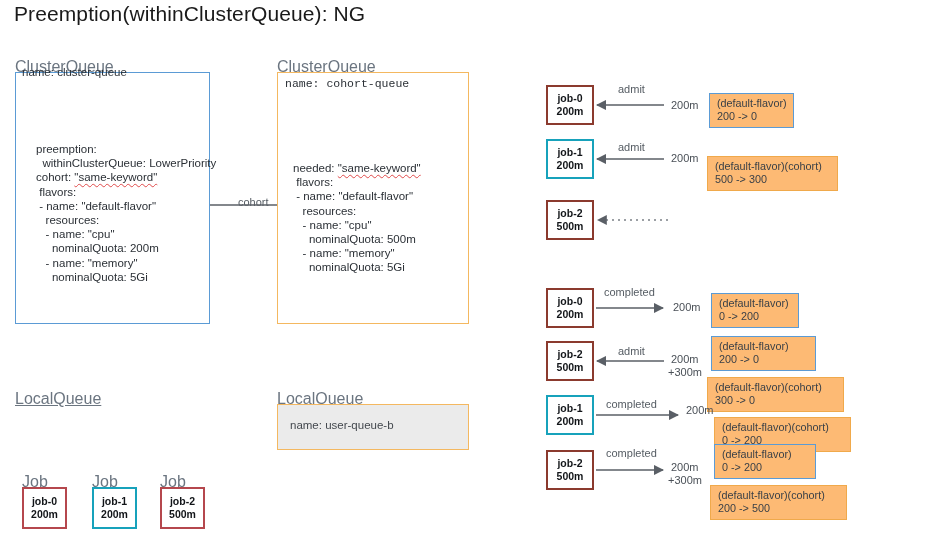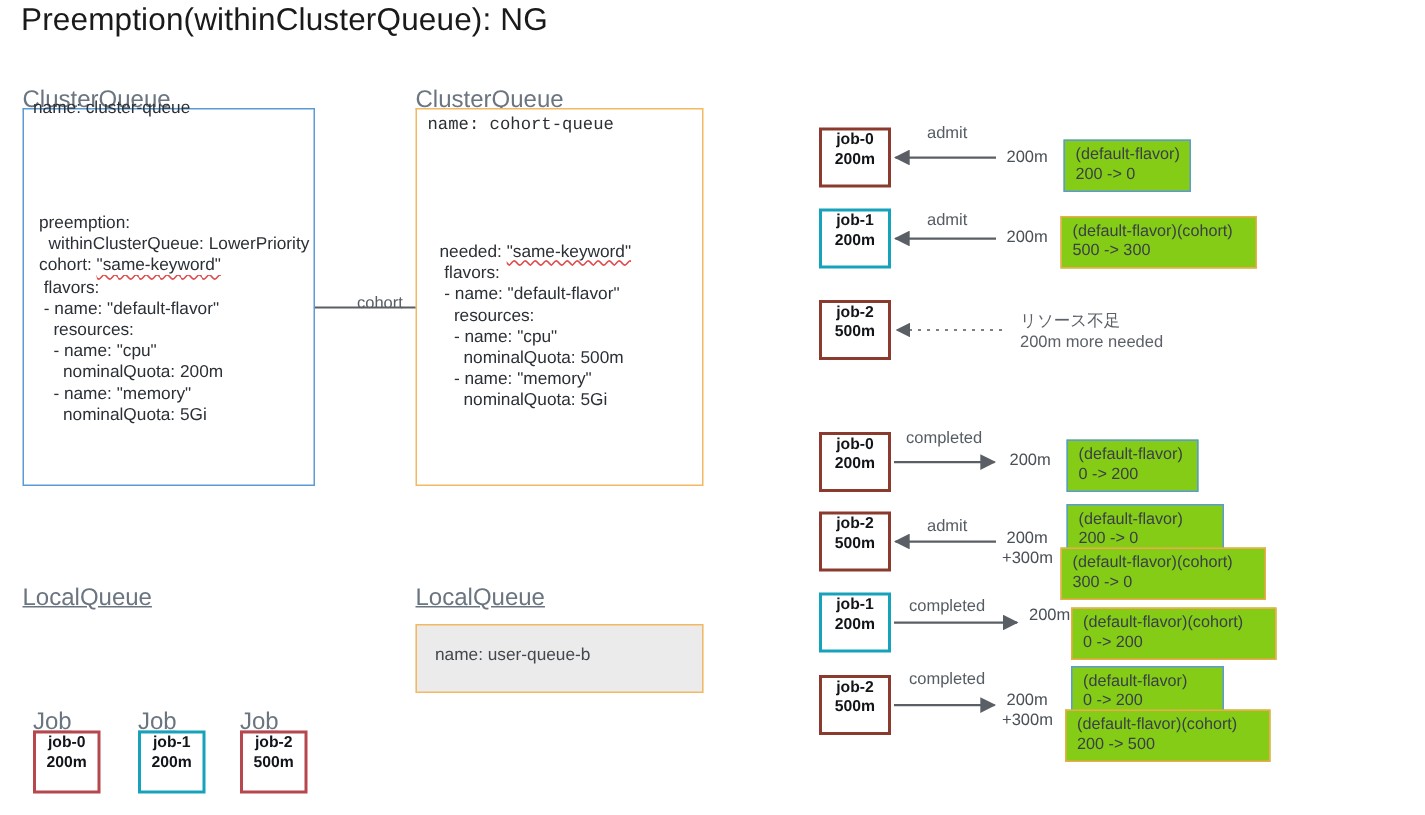--- a/index.html
+++ b/index.html
@@ -60,57 +60,57 @@
     text-decoration-thickness: 1px;
     text-underline-offset: 2px;
   }
 
   
   .localqueue-box {
     box-sizing: border-box;
     background: #ebebeb;
     border: 1.4px solid #5b9bd5;
   }
-  .localqueue-box.orange { border-color: #f4b860; margin-top: 12px; }
+  .localqueue-box.orange { border-color: #f4b860; }
   .localqueue-text {
     position: absolute;
     left: 12px; top: 14px;
     font-size: 11.5px;
     color: #43484e;
     white-space: nowrap;
   }
 
   
   .job-box {
     box-sizing: border-box;
     background: #ffffff;
     border: 2px solid #8b3a2e;
     display: flex;
     flex-direction: column;
     align-items: center;
-    justify-content: flex-start;
+    justify-content: center;
   }
   .job-box.teal { border-color: #17a2bb; }
   .job-box.crimson { border-color: #b5474d; }
   .job-line {
     font-size: 10.5px;
     line-height: 13px;
     color: #111418;
     font-weight: bold;
     white-space: nowrap;
   }
 
   
   .quota-box {
     box-sizing: border-box;
-    background: #84cc16;
+    background: #fdba74;
     border: 1.3px solid #5b9bd5;
     padding: 3px 6px 4px 7px;
   }
-  .quota-box.orange { border-color: #f0a94b; }
+  .quota-box.orange { border-color: #f0a94b; margin-top: 12px; }
   .quota-line {
     font-size: 10.8px;
     line-height: 13px;
     color: #3a4047;
     white-space: nowrap;
   }
 
   
   .edge-label {
     font-size: 11px;
@@ -141,21 +141,21 @@
 <body>
 
 <div class="canvas">
 
   <div class="abs" id="page-title">Preemption(withinClusterQueue): NG</div>
 
   <div class="abs entity-label" style="left:15px; top:58px;">ClusterQueue</div>
   <div class="abs queue-box" style="left:15px; top:72px; width:195px; height:252px;">
   </div>
   <div class="abs queue-body" style="left:22px; top:65px;">name: cluster-queue</div>
-  <div class="abs queue-body" style="left:26px; top:142px;"><span>preemption:
+  <div class="abs queue-body" style="left:36px; top:142px;"><span>preemption:
   withinClusterQueue: LowerPriority
 cohort: </span><span class="squiggle">"same-keyword"</span><span>
  flavors:
  - name: "default-flavor"
    resources:
    - name: "cpu"
      nominalQuota: 200m
    - name: "memory"
      nominalQuota: 5Gi</span></div>
 
@@ -218,22 +218,20 @@
   <div class="abs amount-label" style="left:671px; top:152px;">200m</div>
   <div class="abs quota-box orange" style="left:707px; top:144px; width:131px;">
     <div class="quota-line">(default-flavor)(cohort)</div>
     <div class="quota-line">500 -&gt; 300</div>
   </div>
 
   <div class="abs job-box" style="left:546px; top:200px; width:48px; height:40px;">
     <div class="job-line">job-2</div>
     <div class="job-line">500m</div>
   </div>
-  <div class="abs note-text" style="left:680px; top:207px;">リソース不足
-200m more needed</div>
 
   <div class="abs job-box" style="left:546px; top:288px; width:48px; height:40px;">
     <div class="job-line">job-0</div>
     <div class="job-line">200m</div>
   </div>
   <div class="abs edge-label" style="left:604px; top:286px;">completed</div>
   <div class="abs amount-label" style="left:673px; top:301px;">200m</div>
   <div class="abs quota-box" style="left:711px; top:293px; width:88px;">
     <div class="quota-line">(default-flavor)</div>
     <div class="quota-line">0 -&gt; 200</div>

